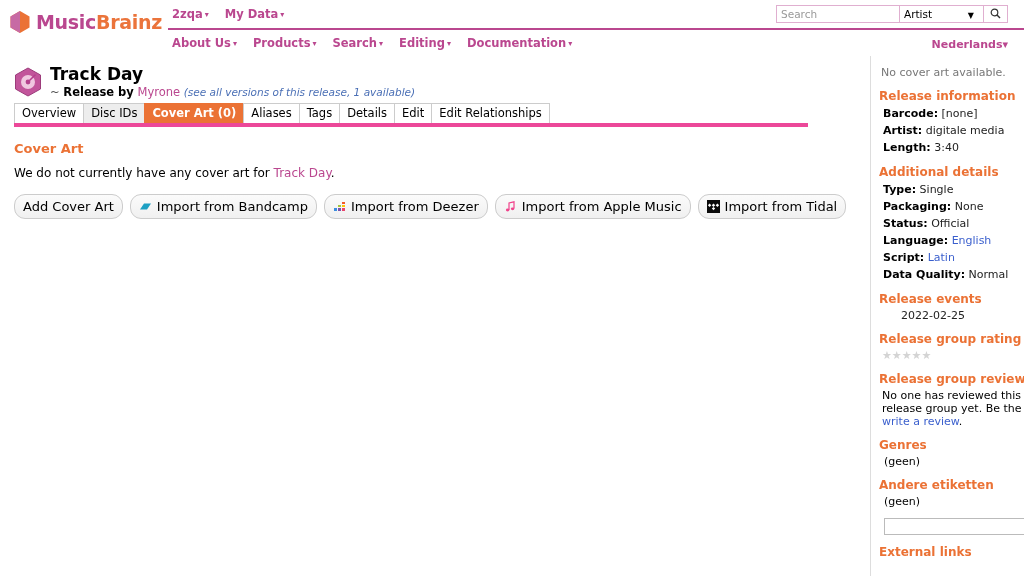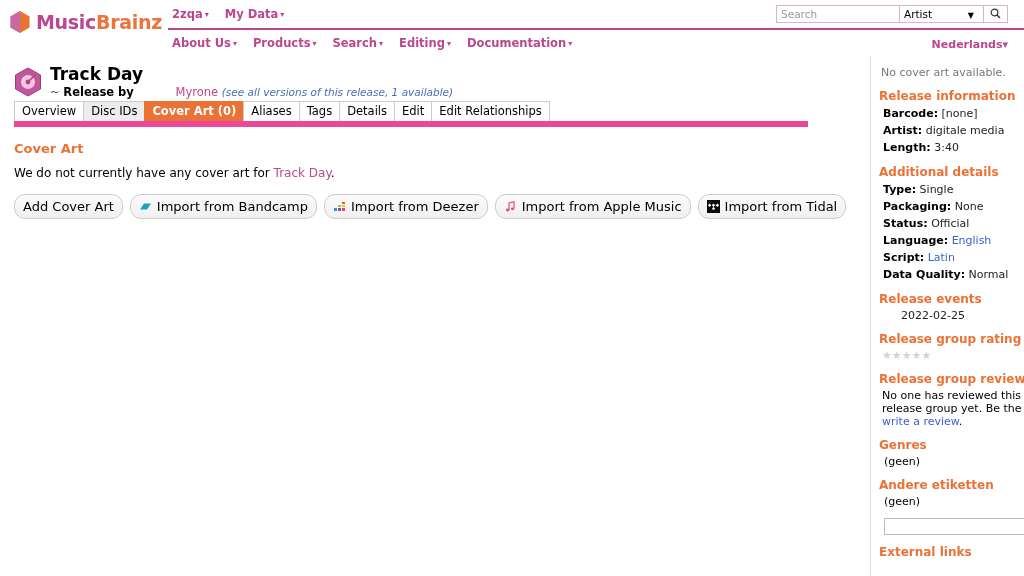--- a/index.html
+++ b/index.html
@@ -159,35 +159,35 @@
     font-size: 17px;
     font-weight: bold;
     line-height: 1.05;
     margin: 0 0 1px 0;
     color: #000;
   }
   .release-sub {
     font-size: 11.5px;
     color: #000;
   }
-  .release-sub .artist { color: #BA478F; text-decoration: none; cursor: pointer; margin-left: 38px; }
+  .release-sub .artist { color: #BA478F; text-decoration: none; cursor: pointer; }
   .release-sub .versions {
     color: #4A6FB5;
     font-style: italic;
     font-size: 10.5px;
     text-decoration: none;
     cursor: pointer;
   }
   .tilde { color: #555; }
 
   
   .tabs {
     display: flex;
     align-items: flex-end;
-    border-bottom: 6px solid #ec4899;
+    border-bottom: 4px solid #ec4899;
     margin: 0 0 0 0;
     padding: 0;
     height: 20px;
   }
   .tab {
     font-size: 11.5px;
     padding: 3px 7px 3px 7px;
     border: 1px solid #CCC;
     border-bottom: none;
     background: #fff;

